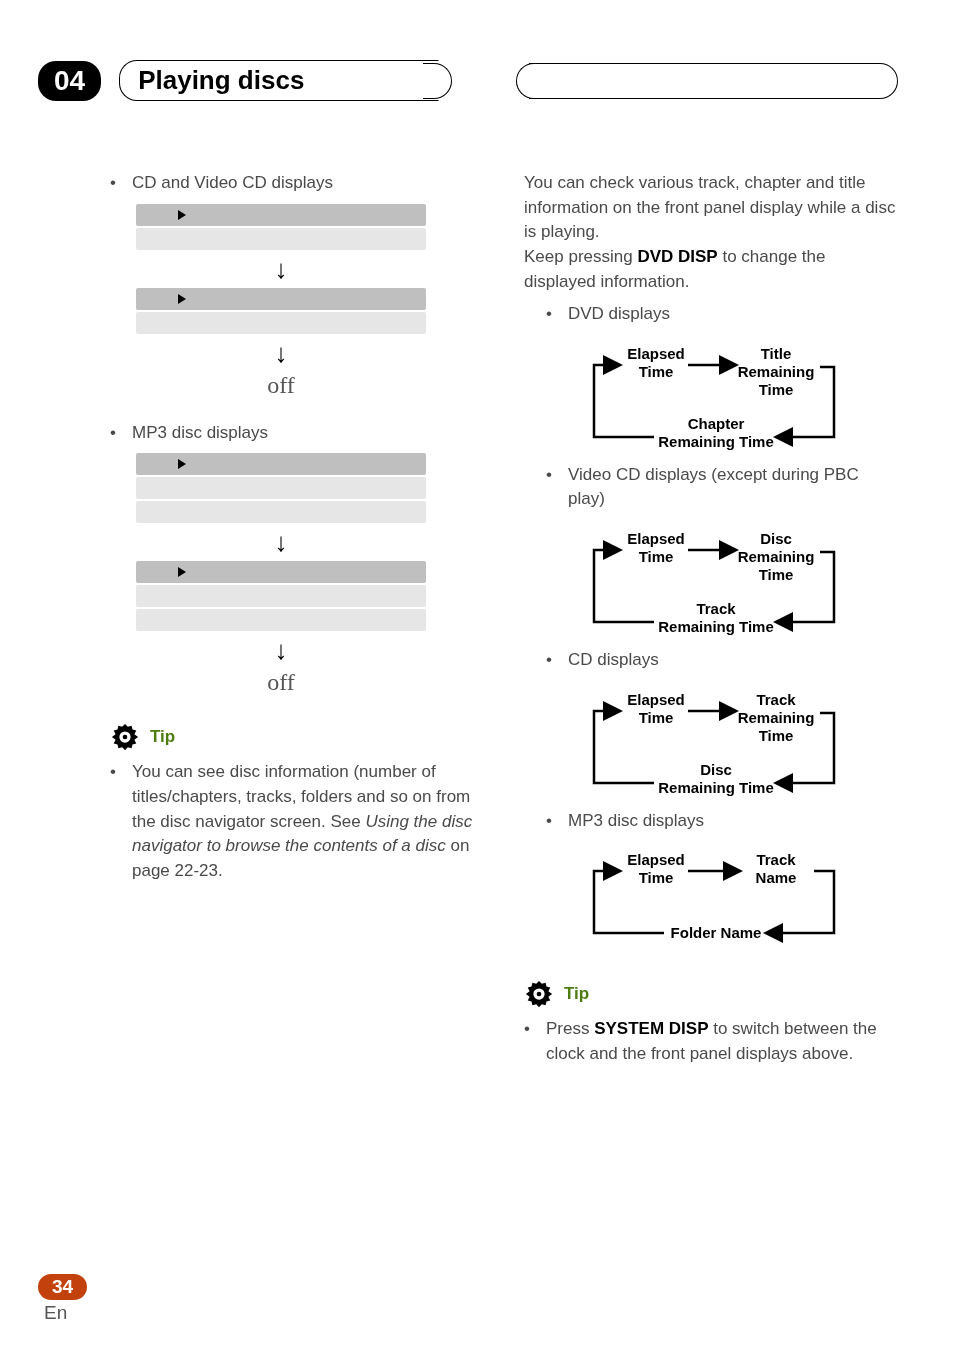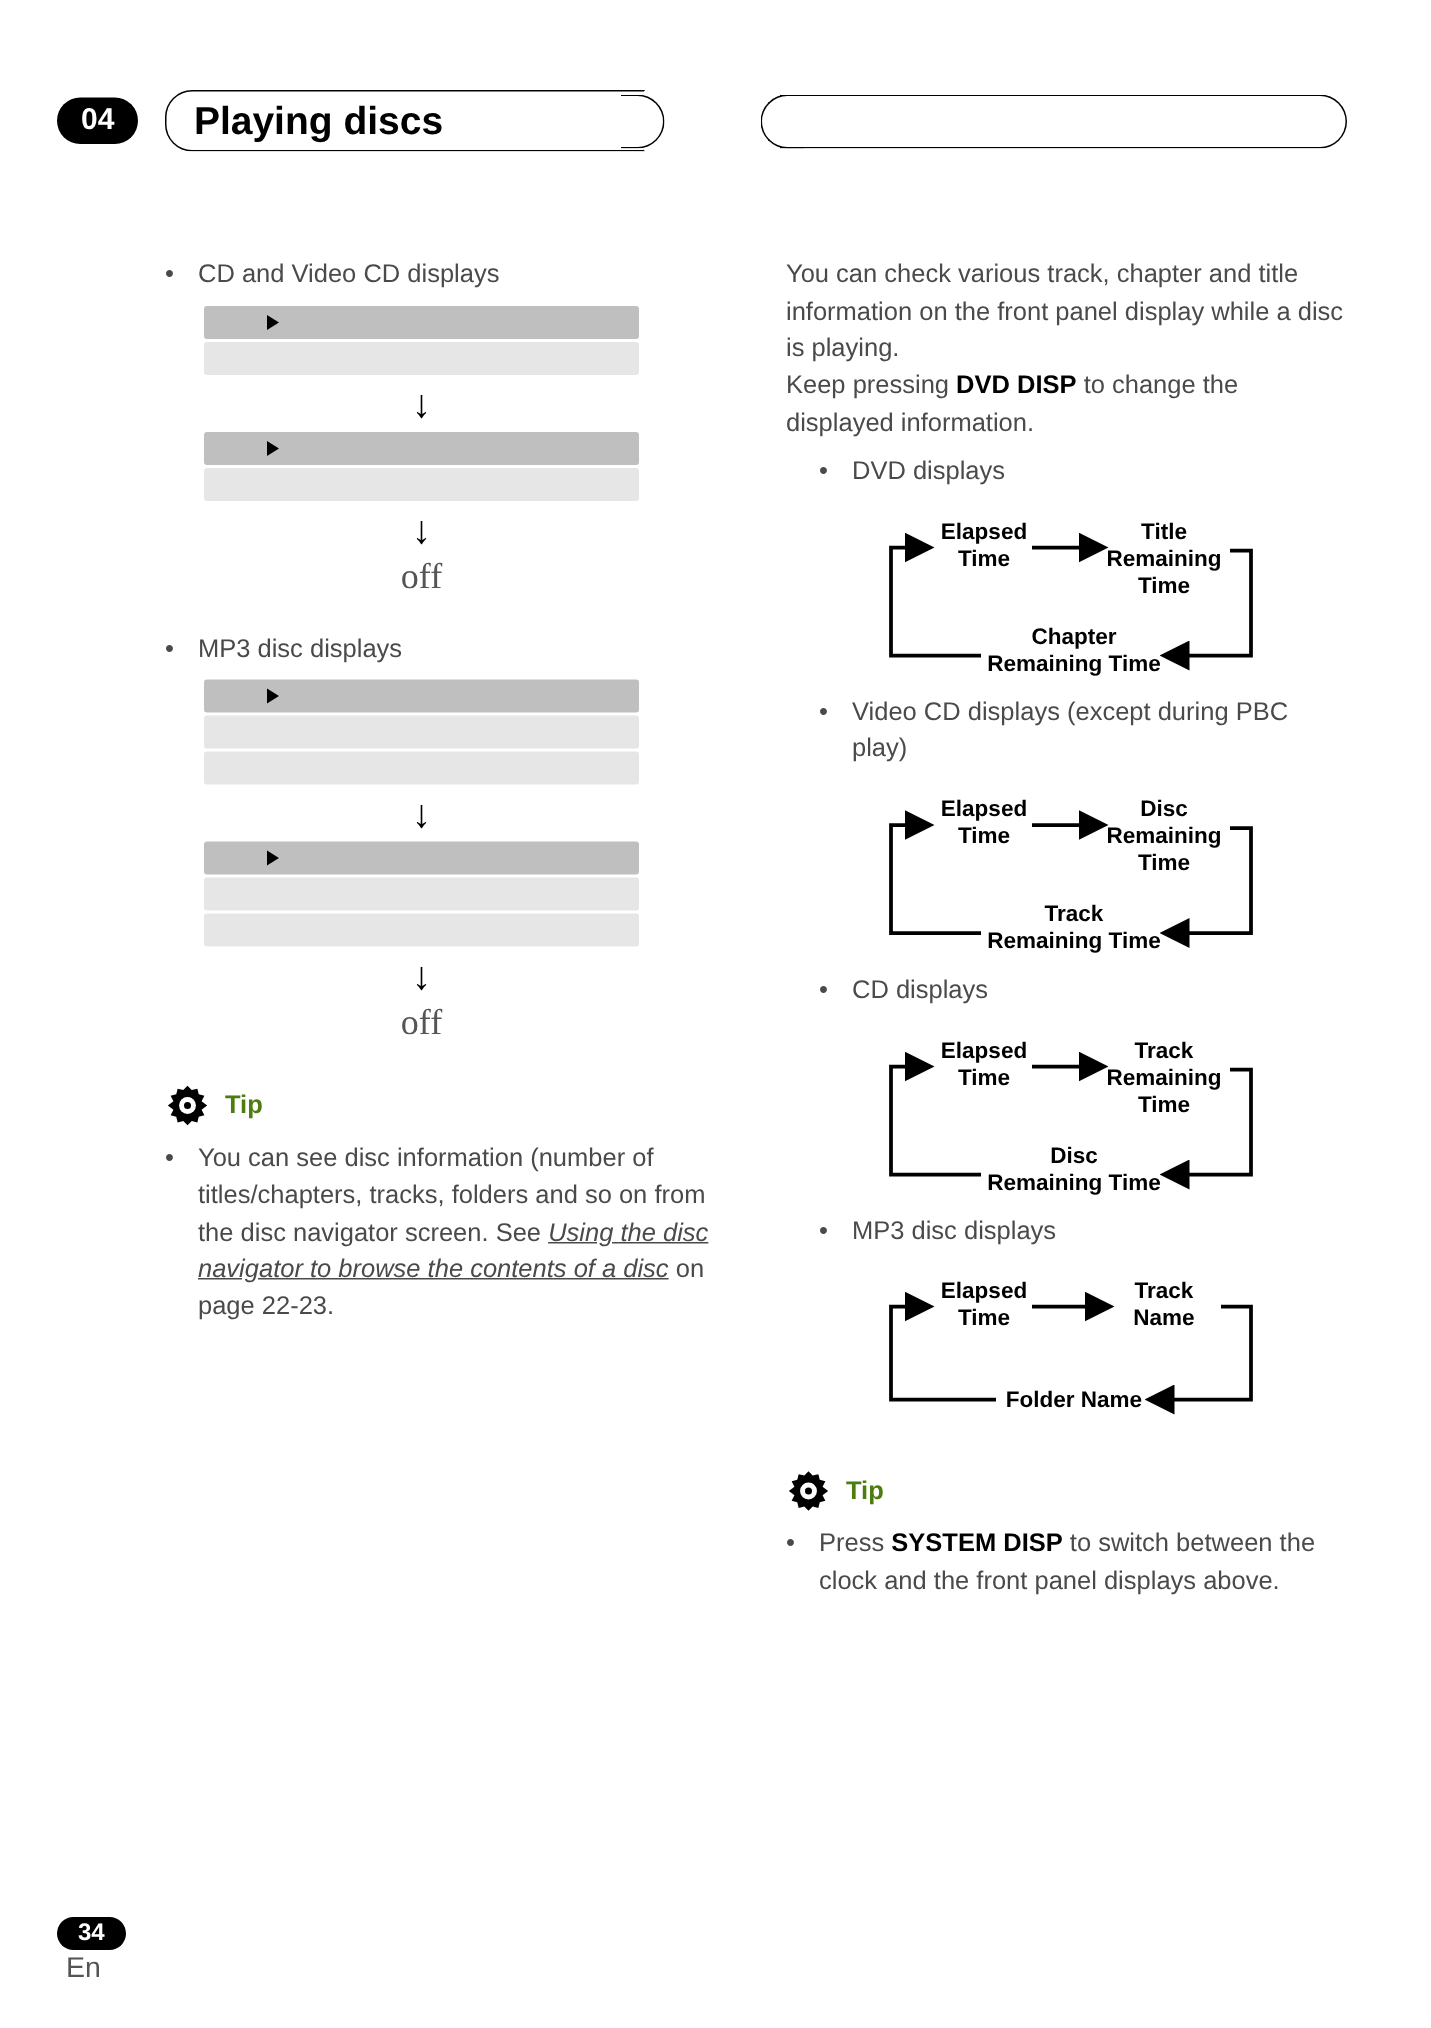--- a/index.html
+++ b/index.html
@@ -15,21 +15,21 @@
   .header {
     display: flex;
     align-items: center;
     padding: 0 56px 0 38px;
     margin-bottom: 70px;
   }
   .chapter-badge {
     background: #000;
     color: #fff;
     font-weight: bold;
-    font-size: 20px;
+    font-size: 28px;
     border-radius: 18px;
     padding: 4px 16px;
     margin-right: 18px;
   }
   .header-title-wrap {
     border: 1.5px solid #000;
     border-radius: 18px;
     padding: 4px 38px 4px 18px;
     display: flex;
     align-items: center;
@@ -143,21 +143,21 @@
   }
   .tip-label {
     font-weight: bold;
     font-size: 17px;
     color: #4d7c0f;
   }
   .body-text {
     font-size: 17px;
     line-height: 1.45;
   }
-  .italic { font-style: italic; text-decoration: underline; }
+  .italic { font-style: italic; }
   .bold { font-weight: bold; color: #000; }
   h2.section {
     font-size: 24px;
     font-weight: bold;
     color: #000;
     margin-bottom: 6px;
   }
   .instruction {
     font-size: 17px;
     line-height: 1.45;
@@ -173,24 +173,24 @@
     font-weight: bold;
     fill: #000;
     text-anchor: middle;
   }
   .footer {
     position: absolute;
     left: 38px;
     bottom: 28px;
   }
   .page-badge {
-    background: #000000;
+    background: #c2410c;
     color: #fff;
     font-weight: bold;
-    font-size: 16px;
+    font-size: 19px;
     border-radius: 14px;
     padding: 2px 14px;
     display: inline-block;
   }
   .lang {
     font-size: 19px;
     color: #555;
     margin-top: 2px;
     margin-left: 6px;
   }

